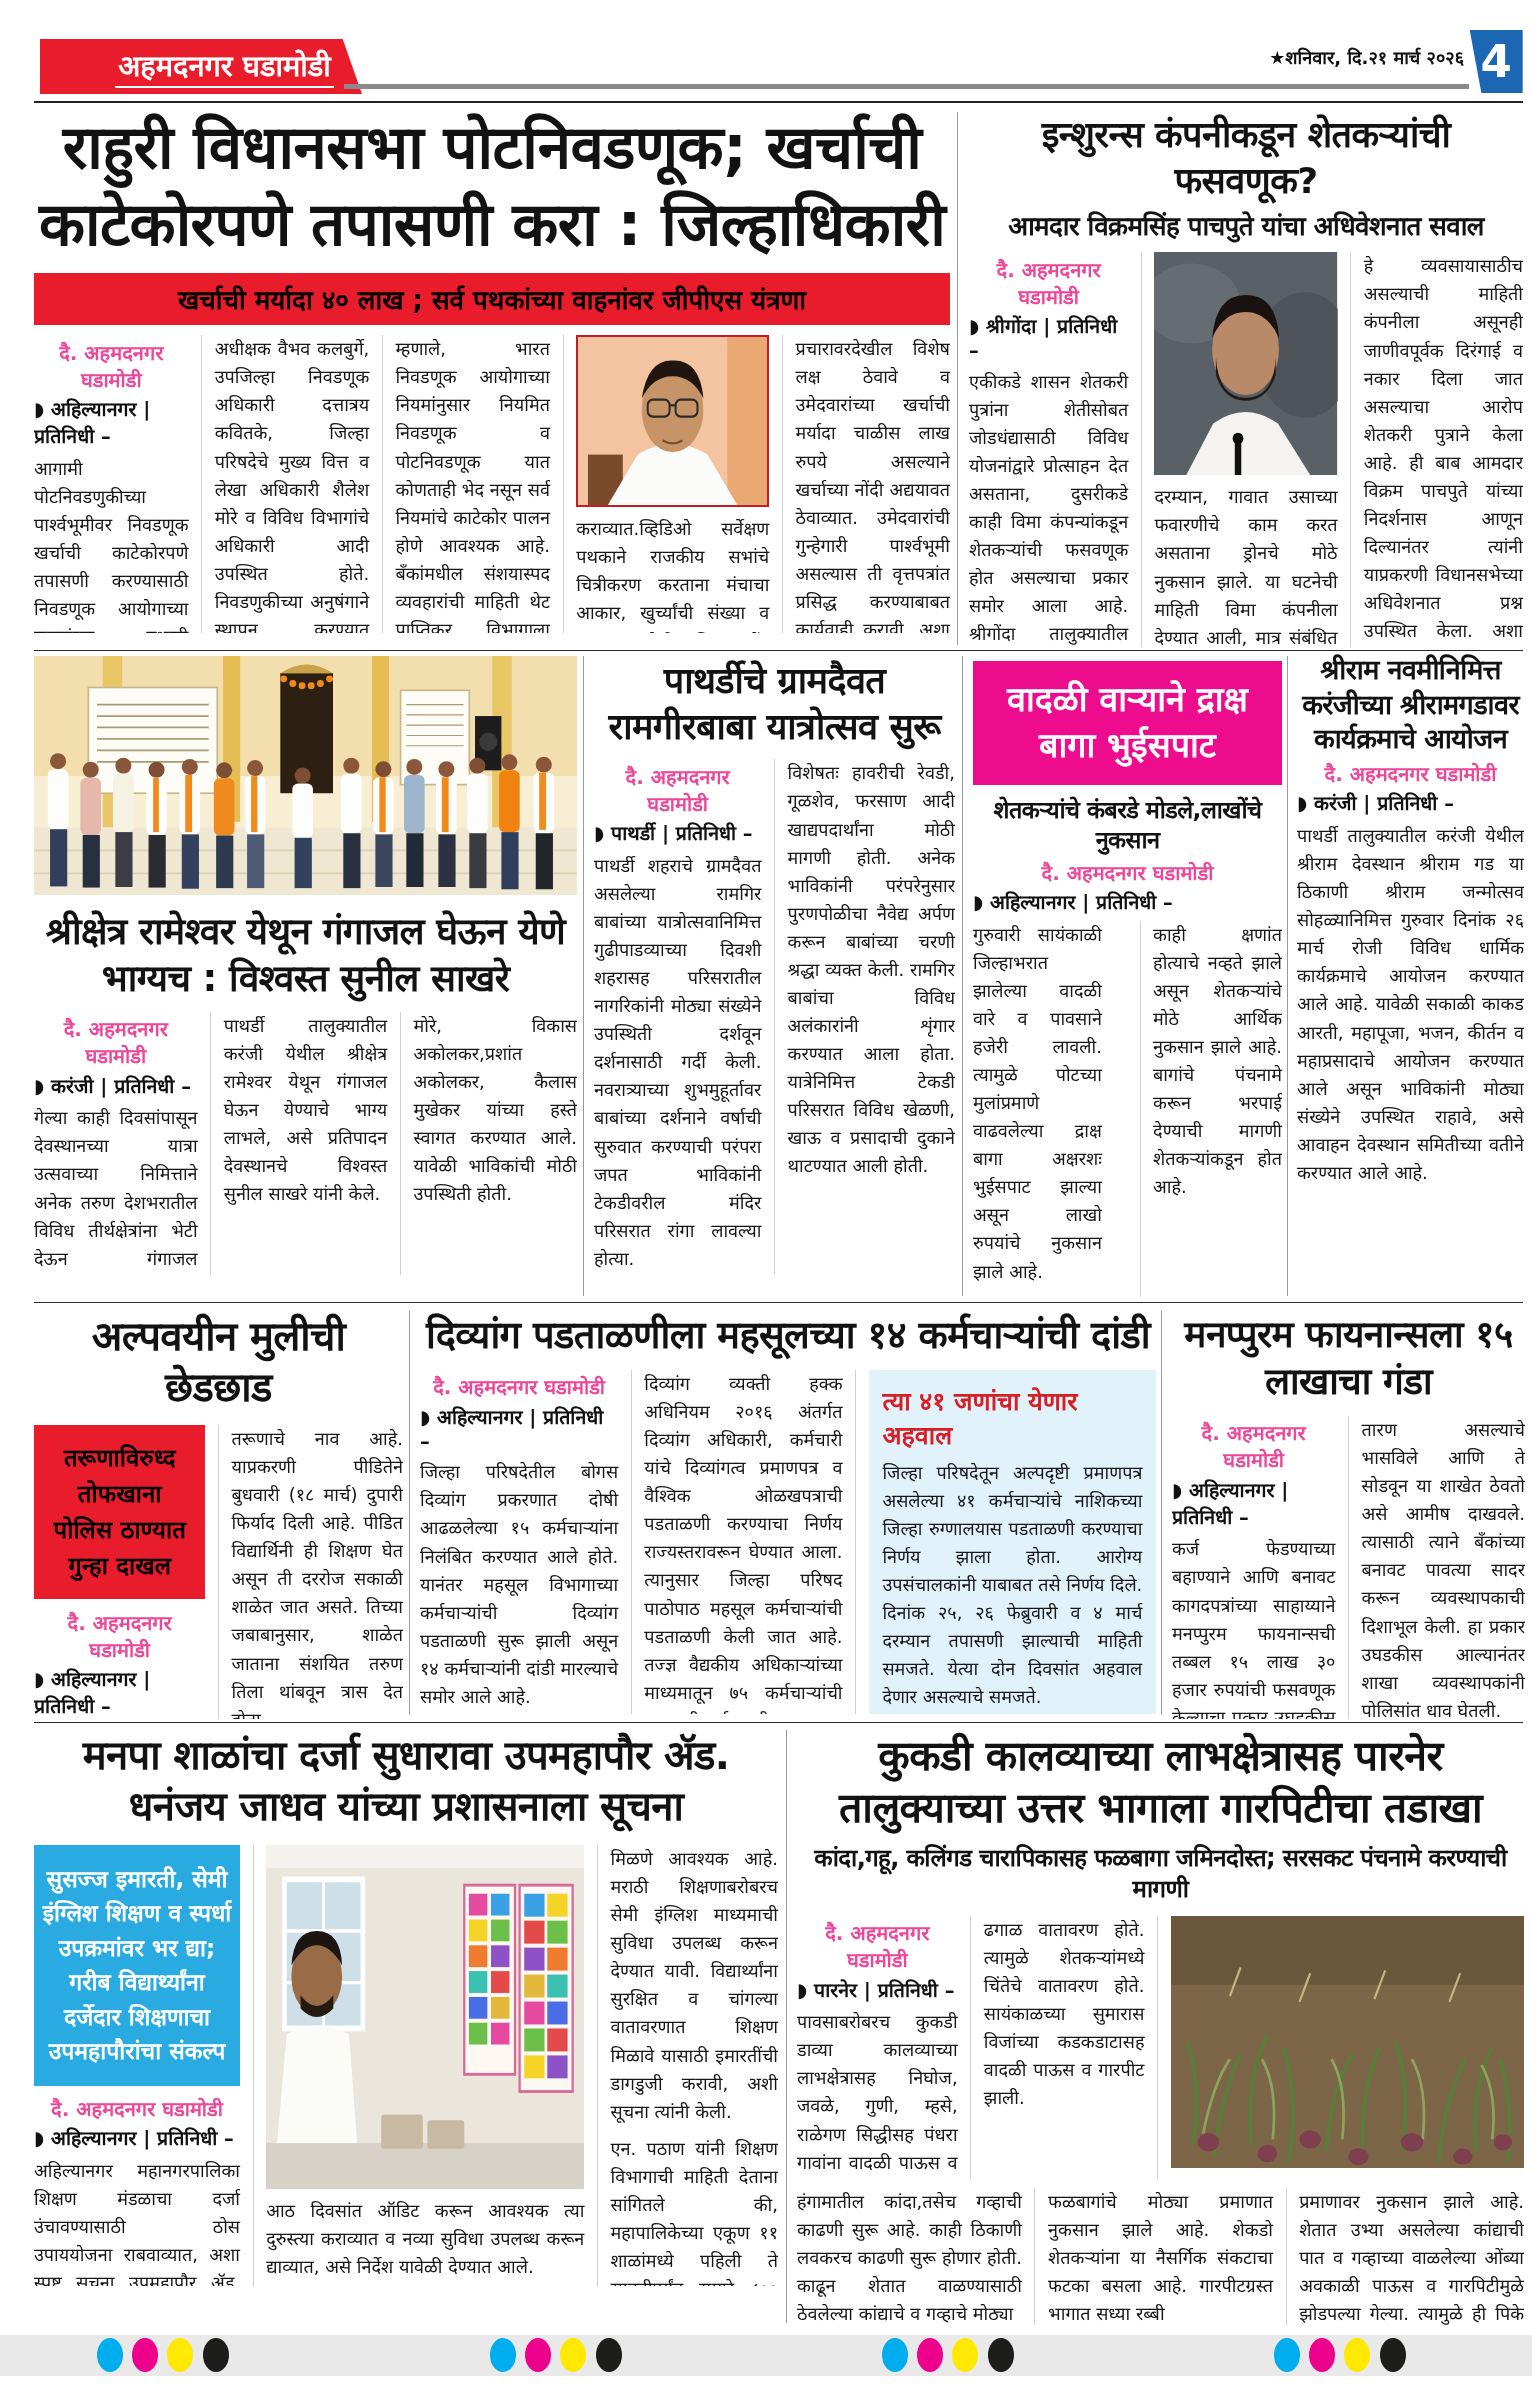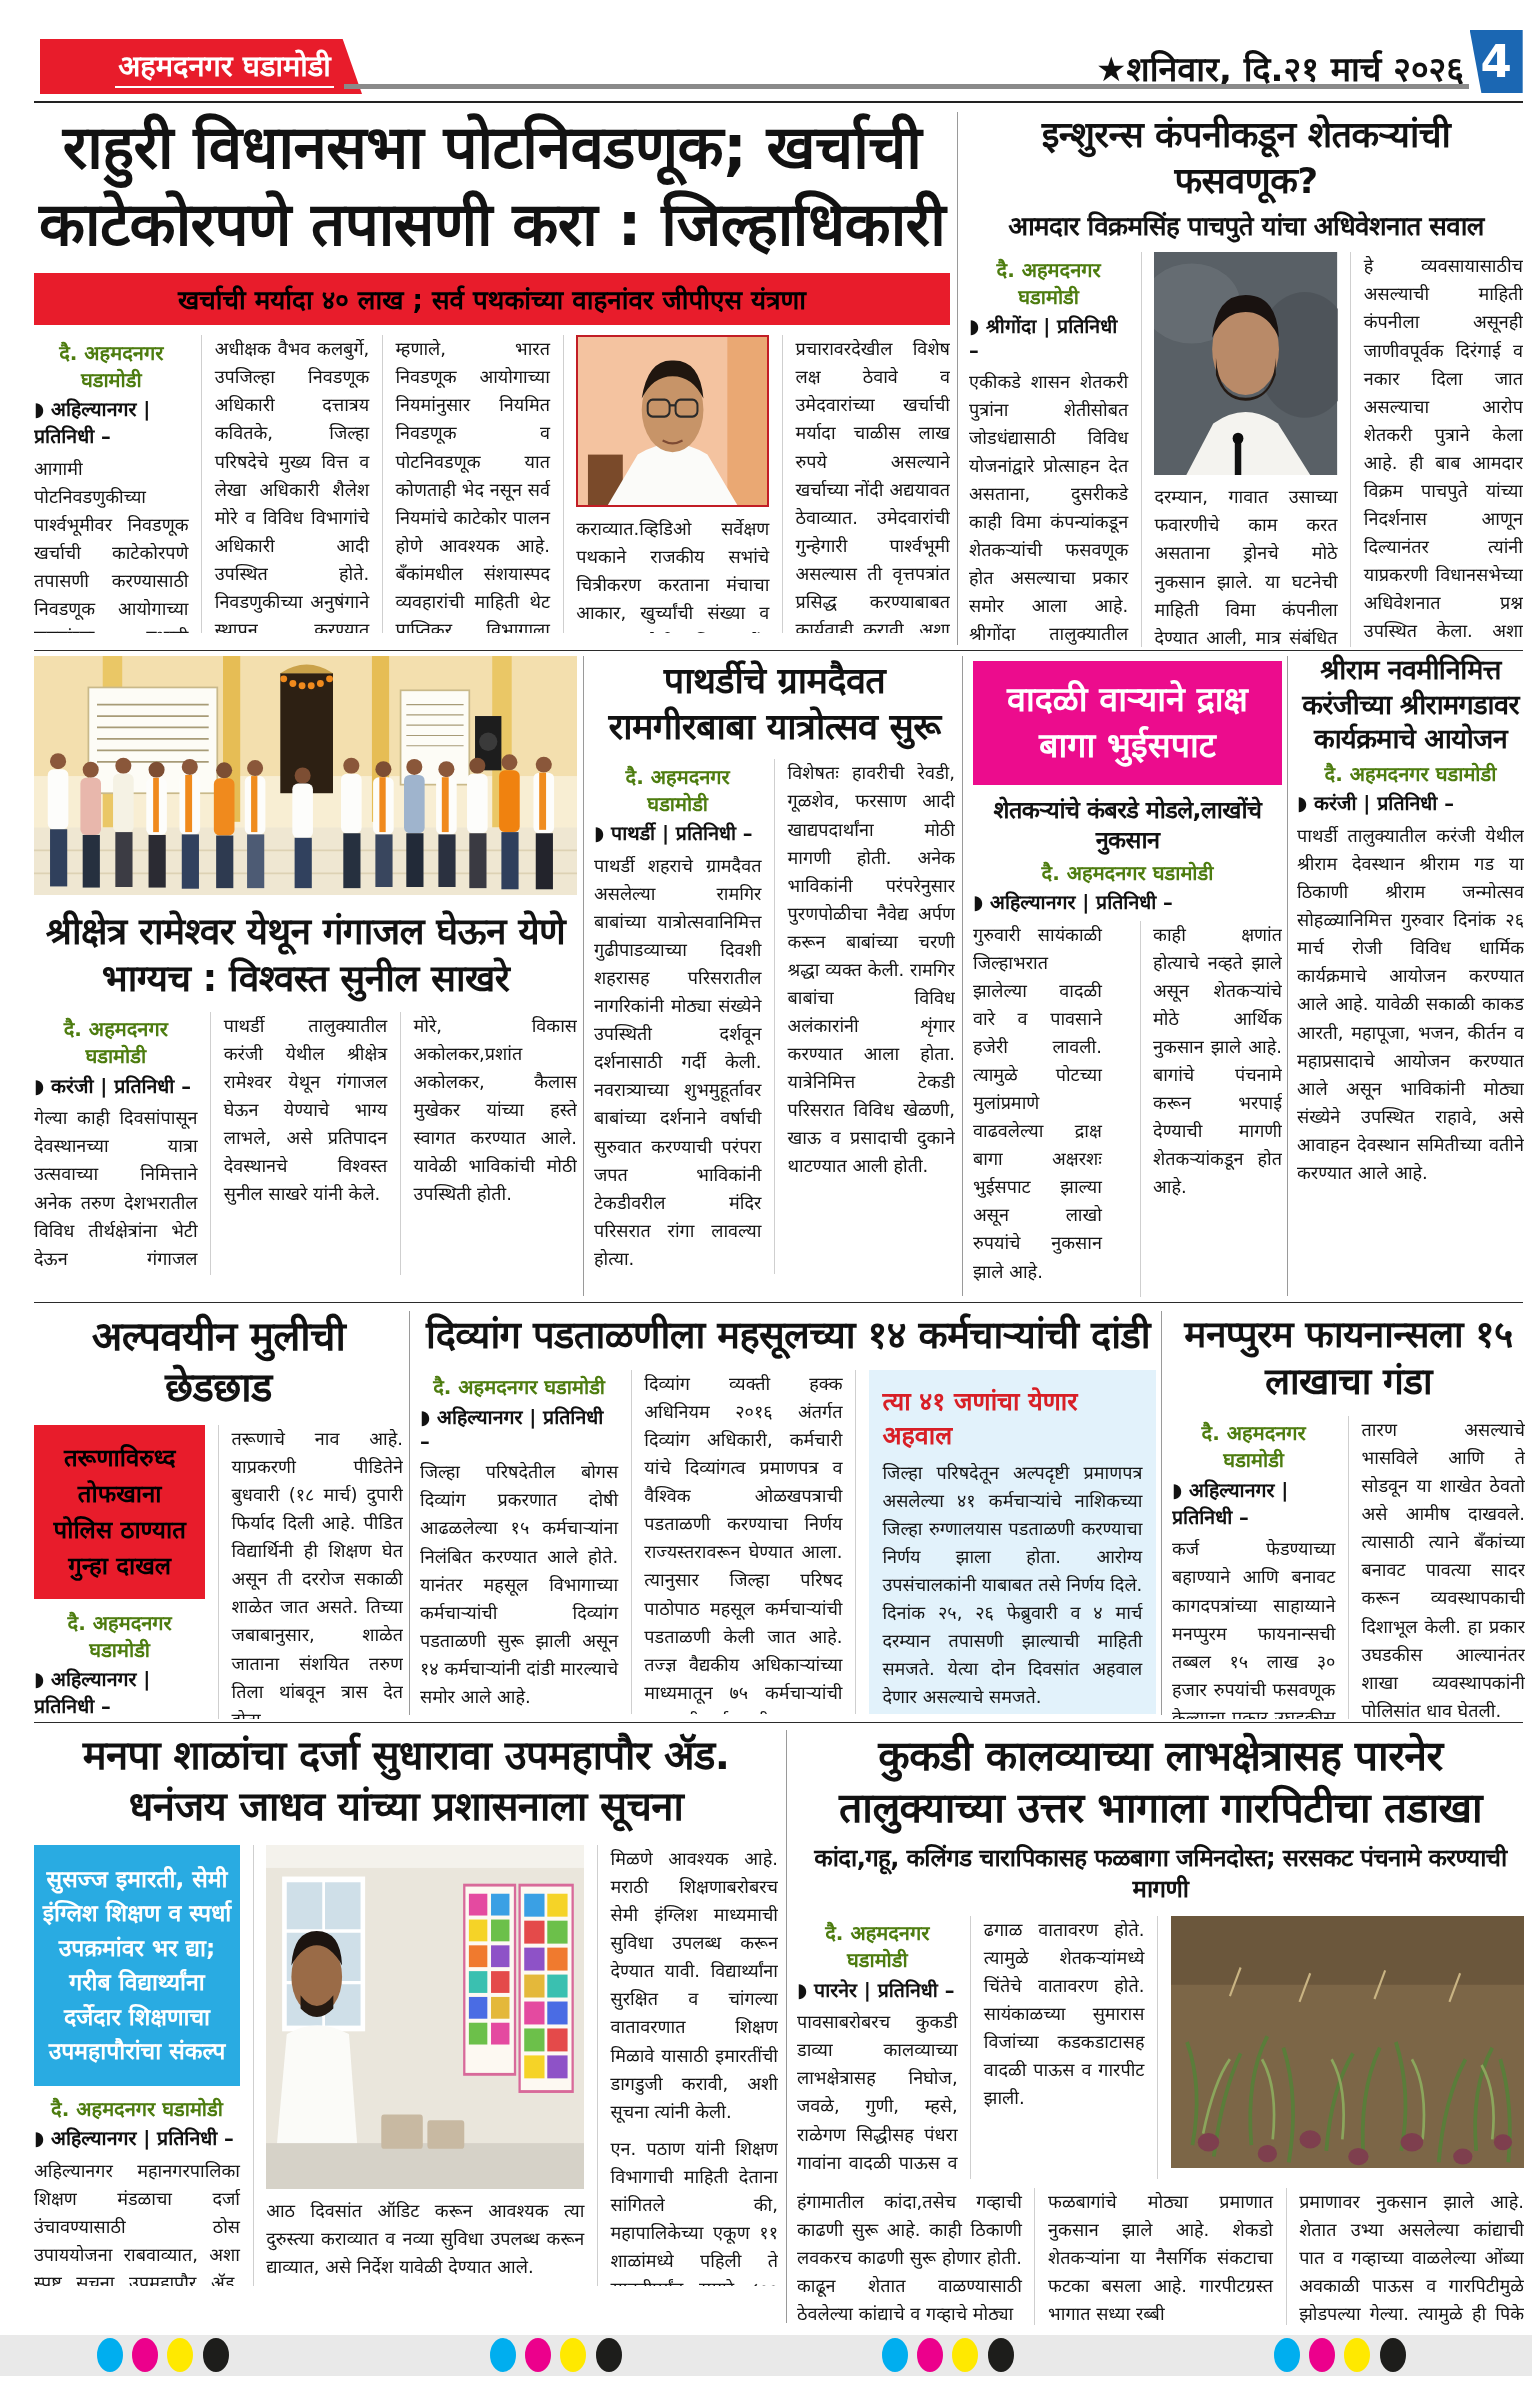--- a/index.html
+++ b/index.html
@@ -1,28 +1,28 @@
 <!DOCTYPE html>
 <html style="font-size:9.2px"><head>
 <meta charset="utf-8">
 <style>
   html,body{margin:0;padding:0;}
   body{width:1533px;height:2389px;background:#ffffff;font-family:"DejaVu Sans","Liberation Sans",sans-serif;color:#111;position:relative;overflow:hidden;}
   .abs{position:absolute;}
   
   .masthead{left:40px;top:39px;width:275px;height:55px;background:#e81c2b;clip-path:polygon(0 0,94% 0,100% 100%,0 100%);display:flex;align-items:center;justify-content:center;padding-left:47px;}
   .masthead span{color:#fff;font-weight:bold;font-size:29px;border-bottom:2.3px solid #fff;padding:0 3.4px 2.3px 3.4px;white-space:nowrap;}
-  .head-date{right:69px;top:45px;font-size:34px;font-weight:bold;white-space:nowrap;}
+  .head-date{right:69px;top:45px;font-size:18px;font-weight:bold;white-space:nowrap;}
   .pageno{right:10.3px;top:30px;width:53px;height:63px;background:#1b67b3;clip-path:polygon(0 0,100% 0,100% 100%,22% 100%);display:flex;align-items:center;justify-content:center;}
   .pageno span{color:#fff;font-size:45px;font-weight:bold;}
   .grayrule{left:344px;top:84px;width:1125px;height:5.2px;background:#8a8a8a;}
   .blackrule{left:34px;top:101px;width:1489px;height:1.7px;background:#222;}
   
   .hl{font-weight:bold;color:#121212;text-align:center;line-height:1.28;letter-spacing:-0.6px;}
-  .byline{color:#4d7c0f;font-weight:bold;font-size:20px;text-align:center;margin:3.4px 0 2.3px 0;}
+  .byline{color:#ec4899;font-weight:bold;font-size:20px;text-align:center;margin:3.4px 0 2.3px 0;}
   .dateline{font-weight:bold;font-size:19.5px;margin:1.1px 0 5.7px 0;}
   .bodytext{font-size:18px;line-height:1.56;text-align:justify;color:#151515;}
   .cols{display:flex;align-items:stretch;}
   .cols > .col{flex:1;min-width:0;}
   .cols > .col + .col{border-left:0.6px solid #cfcfcf;padding-left:12.6px;margin-left:12.6px;}
   .photo{display:block;}
   .vrule{width:1.1px;background:#9a9a9a;}
   .hrule{height:1.1px;background:#2b2b2b;}
   .boxred{background:#e81c2b;color:#000000;font-weight:bold;text-align:center;}
   

